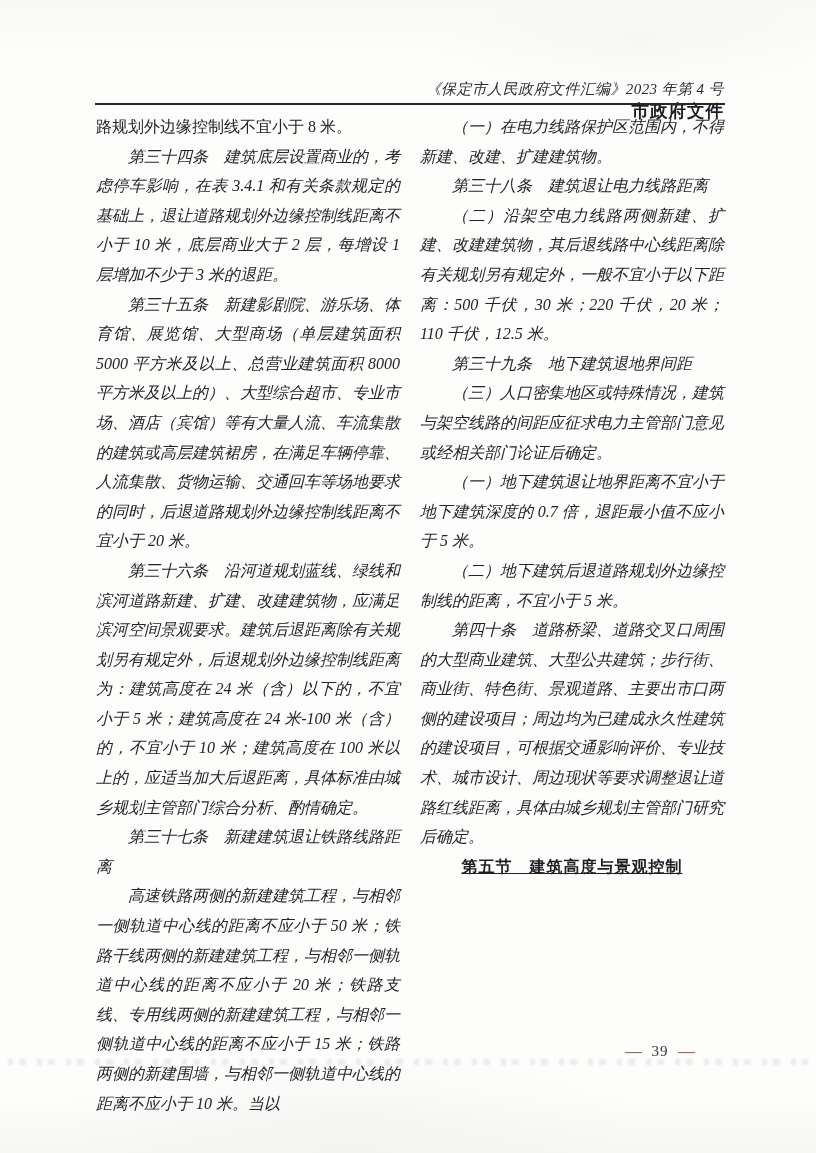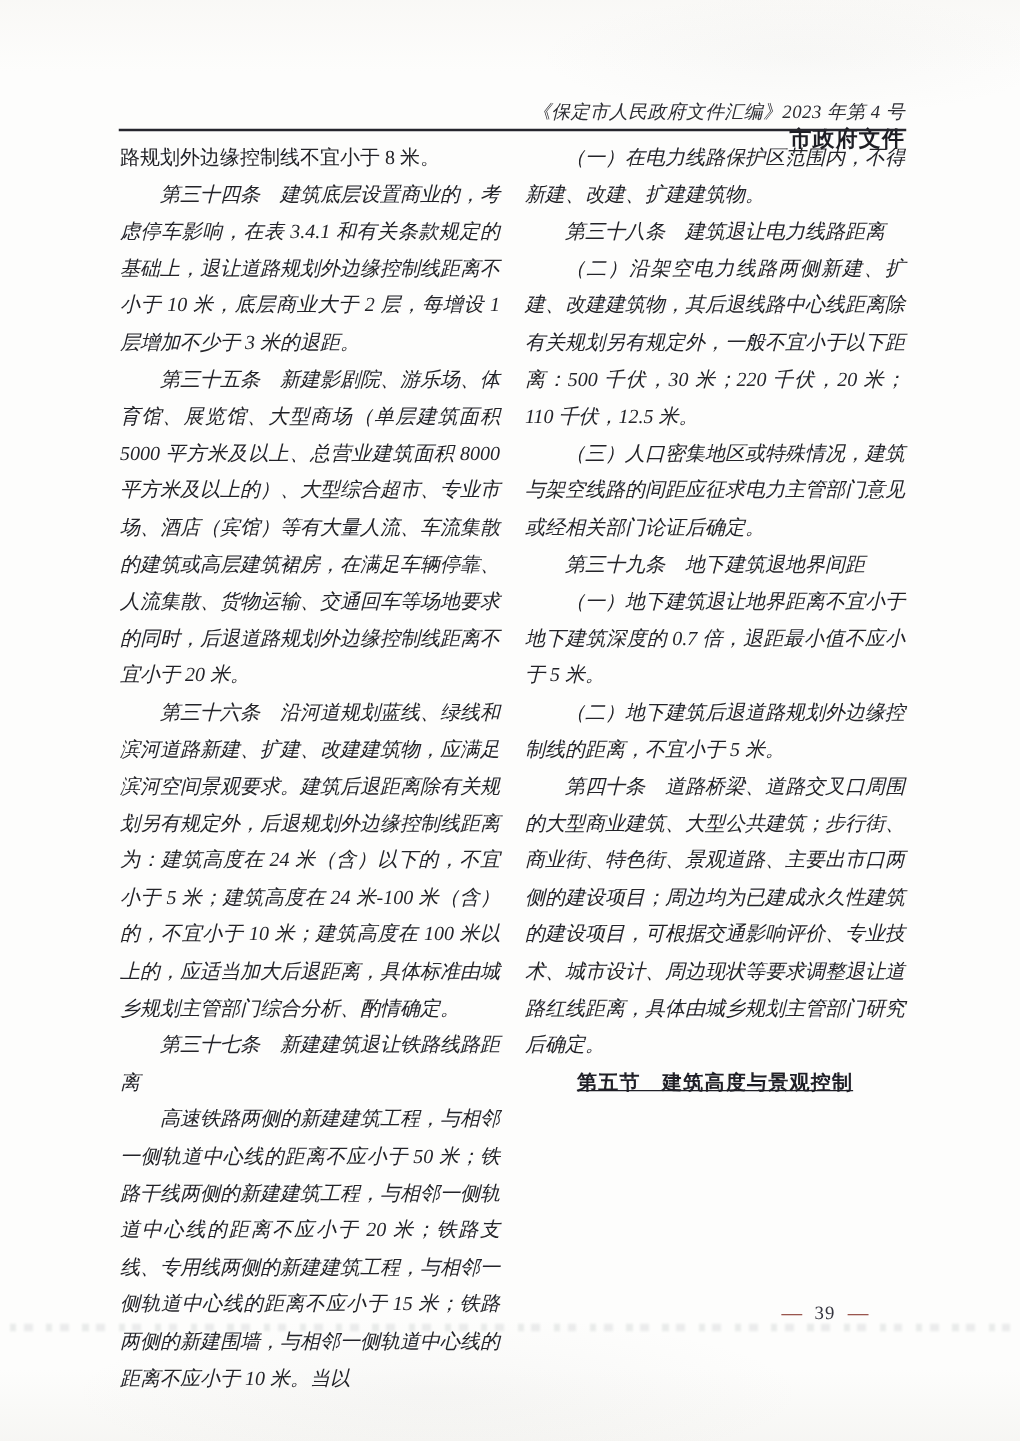--- a/index.html
+++ b/index.html
@@ -88,22 +88,22 @@
       <p class="p-ind">第三十五条　新建影剧院、游乐场、体育馆、展览馆、大型商场（单层建筑面积 5000 平方米及以上、总营业建筑面积 8000 平方米及以上的）、大型综合超市、专业市场、酒店（宾馆）等有大量人流、车流集散的建筑或高层建筑裙房，在满足车辆停靠、人流集散、货物运输、交通回车等场地要求的同时，后退道路规划外边缘控制线距离不宜小于 20 米。</p>
       <p class="p-ind">第三十六条　沿河道规划蓝线、绿线和滨河道路新建、扩建、改建建筑物，应满足滨河空间景观要求。建筑后退距离除有关规划另有规定外，后退规划外边缘控制线距离为：建筑高度在 24 米（含）以下的，不宜小于 5 米；建筑高度在 24 米-100 米（含）的，不宜小于 10 米；建筑高度在 100 米以上的，应适当加大后退距离，具体标准由城乡规划主管部门综合分析、酌情确定。</p>
       <p class="p-ind">第三十七条　新建建筑退让铁路线路距离</p>
       <p class="p-ind">高速铁路两侧的新建建筑工程，与相邻一侧轨道中心线的距离不应小于 50 米；铁路干线两侧的新建建筑工程，与相邻一侧轨道中心线的距离不应小于 20 米；铁路支线、专用线两侧的新建建筑工程，与相邻一侧轨道中心线的距离不应小于 15 米；铁路两侧的新建围墙，与相邻一侧轨道中心线的距离不应小于 10 米。当以</p>
     </section>
 
     <section class="col">
       <p class="p-ind">（一）在电力线路保护区范围内，不得新建、改建、扩建建筑物。</p>
       <p class="p-ind">第三十八条　建筑退让电力线路距离</p>
       <p class="p-ind">（二）沿架空电力线路两侧新建、扩建、改建建筑物，其后退线路中心线距离除有关规划另有规定外，一般不宜小于以下距离：500 千伏，30 米；220 千伏，20 米；110 千伏，12.5 米。</p>
+      <p class="p-ind">第三十九条　地下建筑退地界间距</p>
       <p class="p-ind">（三）人口密集地区或特殊情况，建筑与架空线路的间距应征求电力主管部门意见或经相关部门论证后确定。</p>
-      <p class="p-ind">第三十九条　地下建筑退地界间距</p>
       <p class="p-ind">（一）地下建筑退让地界距离不宜小于地下建筑深度的 0.7 倍，退距最小值不应小于 5 米。</p>
       <p class="p-ind">（二）地下建筑后退道路规划外边缘控制线的距离，不宜小于 5 米。</p>
       <p class="p-ind">第四十条　道路桥梁、道路交叉口周围的大型商业建筑、大型公共建筑；步行街、商业街、特色街、景观道路、主要出市口两侧的建设项目；周边均为已建成永久性建筑的建设项目，可根据交通影响评价、专业技术、城市设计、周边现状等要求调整退让道路红线距离，具体由城乡规划主管部门研究后确定。</p>
       <h3 class="section-heading">第五节　建筑高度与景观控制</h3>
     </section>
 
   </main>
 
   <div class="scan-band"></div>
 

